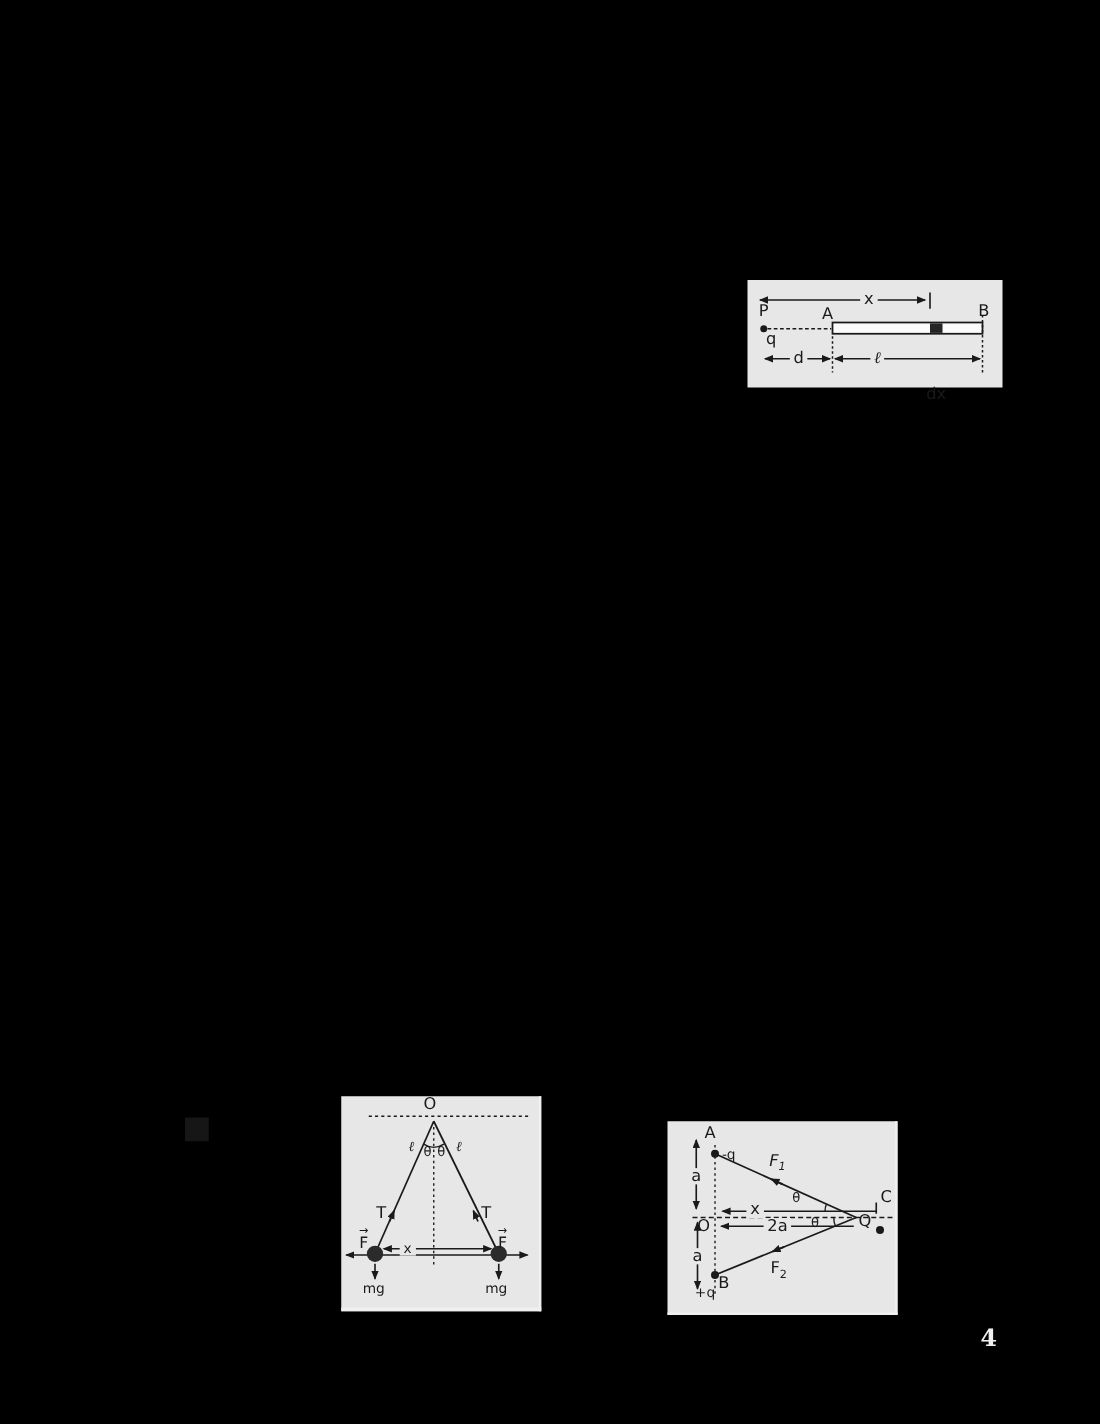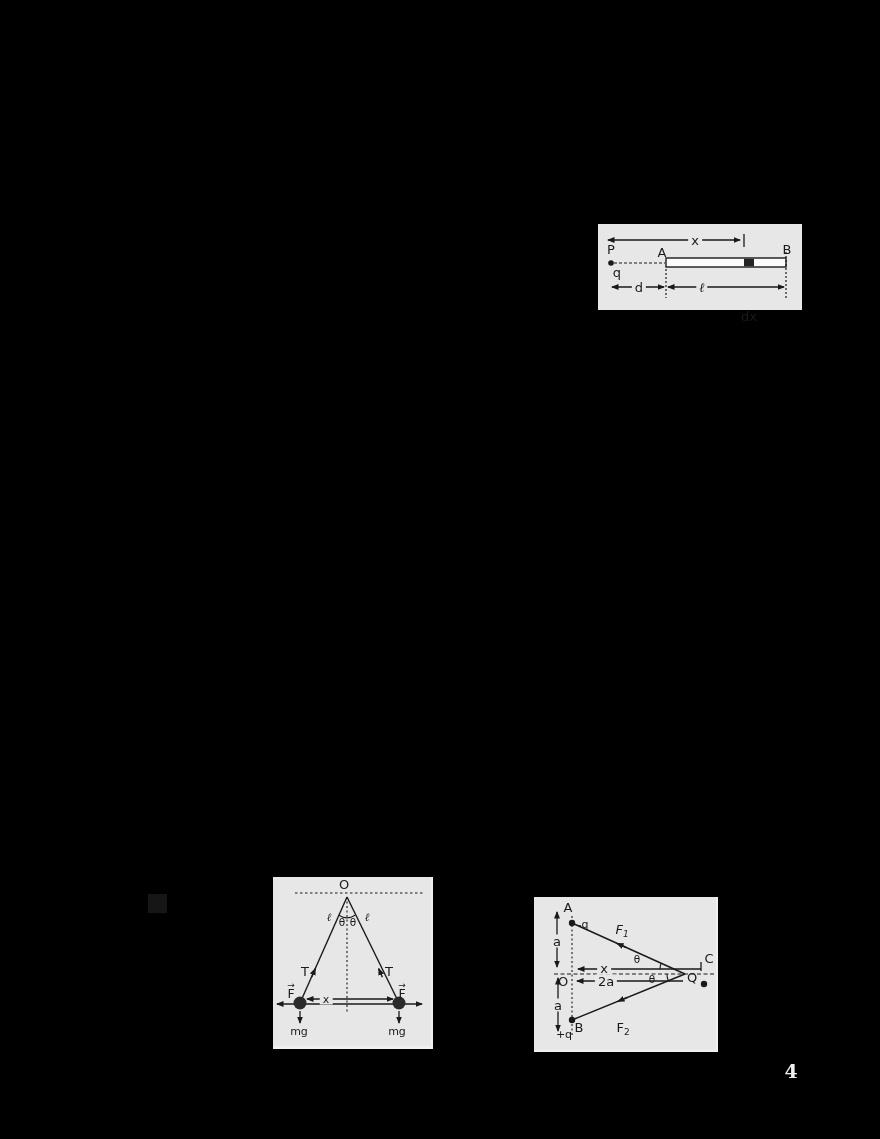--- a/index.html
+++ b/index.html
@@ -123,24 +123,24 @@
       <circle cx="170" cy="87" r="3.2" fill="#1a1a1a"></circle>
     </svg>
     <span class="lbl" style="left:34px;top:10px;">A</span>
     <span class="lbl small" style="left:49px;top:27px;">-q</span>
     <span class="lbl bg" style="left:23px;top:44px;">a</span>
     <span class="lbl" style="left:29px;top:84px;">O</span>
     <span class="lbl bg" style="left:24px;top:108px;">a</span>
     <span class="lbl" style="left:45px;top:130px;">B</span>
     <span class="lbl small" style="left:30px;top:137px;">+q</span>
     <span class="lbl bg" style="left:70px;top:71px;">x</span>
-    <span class="lbl bg" style="left:72px;top:84px;">2a</span>
+    <span class="lbl bg" style="left:88px;top:84px;">2a</span>
     <span class="lbl tiny" style="left:103px;top:62px;">θ</span>
     <span class="lbl tiny" style="left:118px;top:82px;">θ</span>
     <span class="lbl" style="left:88px;top:32px;font-style:italic;"><span>F</span><sub>1</sub></span>
-    <span class="lbl" style="left:89px;top:130px;"><span>F</span><sub>2</sub></span>
+    <span class="lbl" style="left:89px;top:118px;"><span>F</span><sub>2</sub></span>
     <span class="lbl" style="left:175px;top:61px;">C</span>
     <span class="lbl" style="left:158px;top:80px;">Q</span>
   </div>
 
   <span class="pagenum" style="left:791px;top:1071px;">4</span>
 
 </div>
 
 </body></html>

